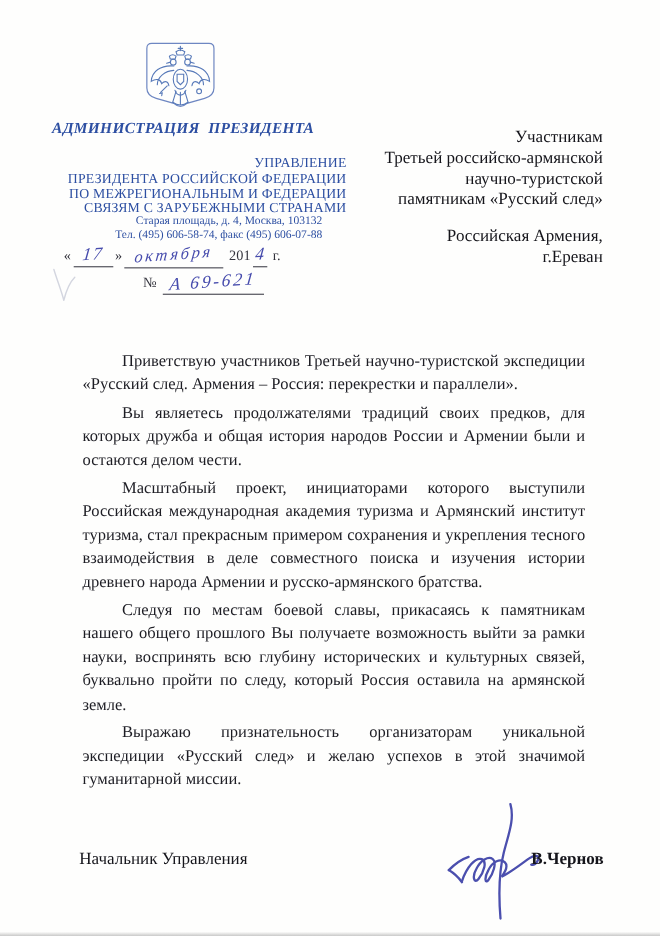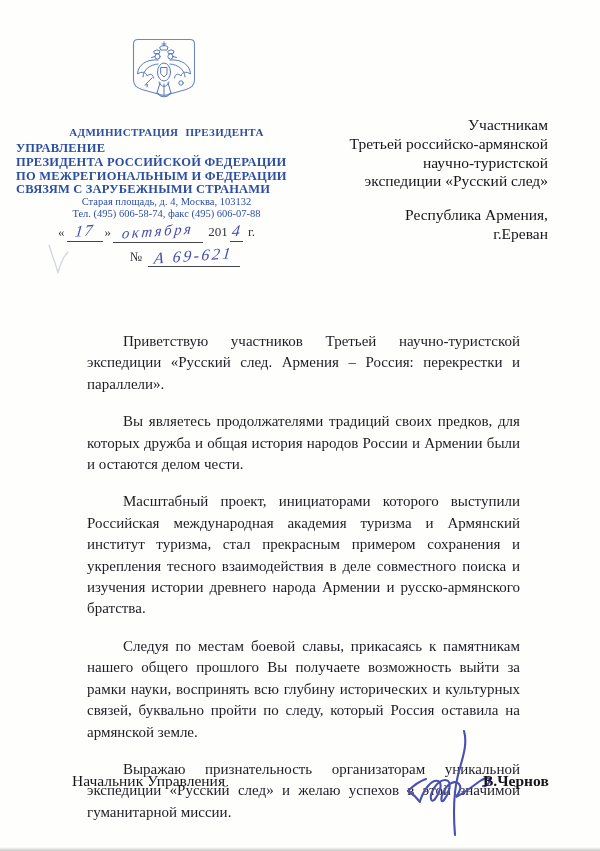--- a/index.html
+++ b/index.html
@@ -5,33 +5,33 @@
   html,body { margin:0; padding:0; background:#ffffff; }
   .page {
     position:relative; width:600px; height:851px; overflow:hidden;
     background:#fefefd;
     font-family:"Liberation Serif", serif;
     color:#1d1d24;
   }
   
   .emblem { position:absolute; left:132px; top:38px; width:64px; height:64px; }
   .org-block {
-    position:absolute; left:40px; top:125px; width:253px;
+    position:absolute; left:40px; top:110px; width:253px;
     text-align:center; color:#2d4fa2;
-    font-size:11px; line-height:15.5px; font-weight:bold;
-    letter-spacing:0.3px; word-spacing:4px;
+    font-size:14px; line-height:15.5px; font-weight:bold;
+    letter-spacing:0.3px; word-spacing:4px;font-style:italic;
   }
   .dept-block {
-    position:absolute; left:16px; top:142px; width:277px;
-    text-align:left; color:#2d4fa2;
-    font-size:12.5px; line-height:13.8px; font-weight:bold; letter-spacing:0.2px;
+    position:absolute; left:38px; top:142px; width:277px;
+    text-align:right; color:#2d4fa2;
+    font-size:12.5px; line-height:13.8px; font-weight:normal; letter-spacing:0.2px;
   }
   .addr-block {
     position:absolute; left:40px; top:196px; width:253px;
-    text-align:center; color:#2d4fa2;
+    text-align:right; color:#2d4fa2;
     font-size:10.5px; line-height:11.5px;
   }
   
   .dateline {
     position:absolute; left:58px; top:224px; width:250px; height:24px;
     font-size:13px; color:#33333c; white-space:nowrap;
   }
   .numline {
     position:absolute; left:130px; top:249px; width:180px; height:26px;
     font-size:13px; color:#33333c; white-space:nowrap;
@@ -58,21 +58,21 @@
     position:absolute; left:338px; top:116px; width:210px;
     text-align:right; font-size:15.5px; line-height:18.8px; color:#15151b;
   }
   .recipient .loc { margin-top:15px; }
   
   .body-text {
     position:absolute; left:71px; top:315px; width:465px;
     font-size:15px; line-height:21.4px;
     text-align:justify; color:#1d1d24;
   }
-  .body-text p { margin:16px; text-indent:36px; }
+  .body-text p { margin:4px; text-indent:36px; }
   
   .sig-title { position:absolute; left:72px;  top:772px; font-size:15.5px; color:#15151b; }
   .sig-name  { position:absolute; left:483px; top:772px; font-size:15.5px; color:#15151b;font-weight:bold; }
   .autograph { position:absolute; left:402px; top:729px; width:95px; height:108px; }
   
   .scan-mark { position:absolute; left:44px; top:241px; width:28px; height:38px; opacity:0.5; }
   .scan-edge-bottom {
     position:absolute; left:0; right:0; bottom:0; height:4px;
     background:linear-gradient(to bottom, rgba(0,0,0,0), rgba(60,60,60,0.28));
   }
@@ -141,23 +141,23 @@
 
   <div class="numline">
     <span>№</span>
     <span class="blank b-num"><span class="hand hand-num">А 69-621</span></span>
   </div>
 
   <div class="recipient">
     <div>Участникам</div>
     <div>Третьей российско-армянской</div>
     <div>научно-туристской</div>
-    <div>экспедиции «Русский след»</div>
+    <div>памятникам «Русский след»</div>
     <div class="loc">
-      <div>Республика Армения,</div>
+      <div>Российская Армения,</div>
       <div>г.Ереван</div>
     </div>
   </div>
 
   <div class="body-text">
     <p>Приветствую участников Третьей научно-туристской экспедиции «Русский след. Армения – Россия: перекрестки и параллели».</p>
     <p>Вы являетесь продолжателями традиций своих предков, для которых дружба и общая история народов России и Армении были и остаются делом чести.</p>
     <p>Масштабный проект, инициаторами которого выступили Российская международная академия туризма и Армянский институт туризма, стал прекрасным примером сохранения и укрепления тесного взаимодействия в деле совместного поиска и изучения истории древнего народа Армении и русско-армянского братства.</p>
     <p>Следуя по местам боевой славы, прикасаясь к памятникам нашего общего прошлого Вы получаете возможность выйти за рамки науки, воспринять всю глубину исторических и культурных связей, буквально пройти по следу, который Россия оставила на армянской земле.</p>
     <p>Выражаю признательность организаторам уникальной экспедиции «Русский след» и желаю успехов в этой значимой гуманитарной миссии.</p>

